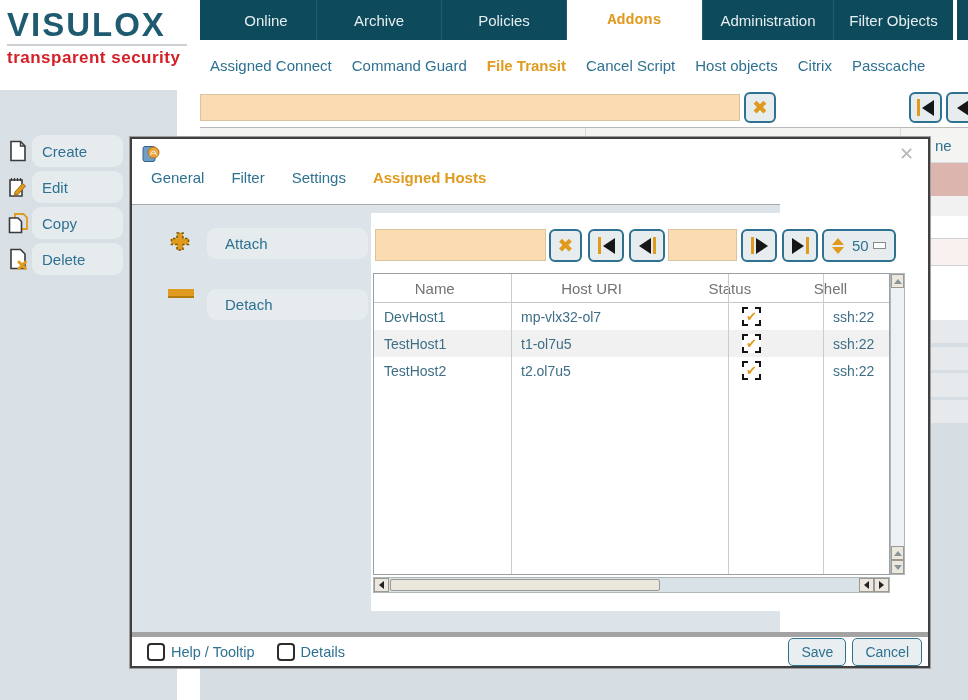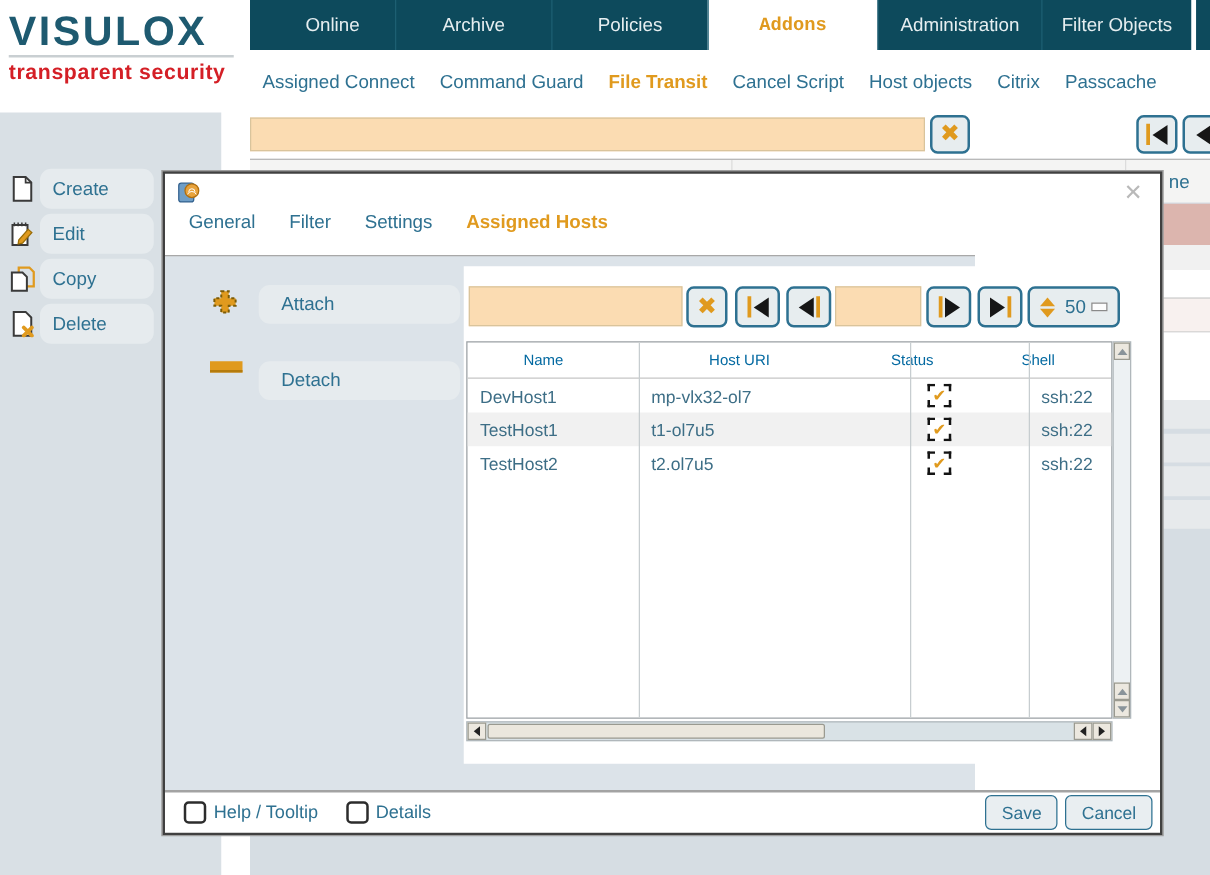--- a/index.html
+++ b/index.html
@@ -62,41 +62,41 @@
   .m-tab{font-size:15px;color:var(--teal);cursor:pointer;white-space:nowrap;}
   .m-tab.active{color:var(--orange);font-weight:bold;}
   .m-body{position:absolute;left:0;top:65px;width:648px;height:428px;background:var(--modalBody);border-top:1px solid #A8A8A8;box-sizing:border-box;}
   .m-actbtn{position:absolute;left:75px;width:161px;height:31px;background:var(--itemBg);border-radius:9px;
             display:flex;align-items:center;padding-left:18px;box-sizing:border-box;color:var(--teal);font-size:15px;cursor:pointer;}
   .panel{position:absolute;left:239px;top:8px;width:541px;height:398px;background:#fff;}
 
   .pg-btn{position:absolute;top:16px;width:36px;height:33px;}
   .table-wrap{position:absolute;left:2px;top:60px;width:517px;height:302px;background:#fff;border:1px solid #9AA0A4;box-sizing:border-box;overflow:hidden;}
   .thead{position:absolute;left:0;top:0;width:100%;height:29px;border-bottom:1px solid #C6C6C6;box-sizing:border-box;display:flex;}
-  .th{font-size:12px;color:#0369a1;display:flex;align-items:center;justify-content:center;box-sizing:border-box;overflow:hidden;}
+  .th{font-size:15px;color:#737373;display:flex;align-items:center;justify-content:center;box-sizing:border-box;overflow:hidden;}
   .trow{position:absolute;left:0;width:640px;height:27px;display:flex;align-items:center;font-size:14px;color:var(--cellText);}
   .trow.alt{background:#F1F1F1;}
   .td{box-sizing:border-box;padding-left:10px;overflow:hidden;white-space:nowrap;}
   .colline{position:absolute;top:0;width:1px;height:100%;background:#C7CDD0;z-index:2;pointer-events:none;}
   .scb{width:15px;height:15px;border:2px dashed #141414;background:#fff;color:var(--orange);
        font-size:13px;font-weight:bold;line-height:15px;text-align:center;box-sizing:content-box;}
 
   .vscroll{position:absolute;left:519px;top:60px;width:15px;height:302px;background:#EDF1F3;border:1px solid #B0B7BB;box-sizing:border-box;}
   .hscroll{position:absolute;left:2px;top:364px;width:517px;height:16px;background:#D9E2E6;border:1px solid #B0B7BB;box-sizing:border-box;}
   .sb-btn{position:absolute;background:#ECE8DF;border:1px solid #9A9A90;box-sizing:border-box;display:flex;align-items:center;justify-content:center;}
   .sb-thumb{position:absolute;background:#EBE7DD;border:1px solid #9A9A90;box-sizing:border-box;border-radius:2px;}
   .mini-l{width:0;height:0;border-top:4px solid transparent;border-bottom:4px solid transparent;border-right:5px solid #222;}
   .mini-r{width:0;height:0;border-top:4px solid transparent;border-bottom:4px solid transparent;border-left:5px solid #222;}
   .mini-u{width:0;height:0;border-left:4px solid transparent;border-right:4px solid transparent;border-bottom:5px solid #8A949A;}
   .mini-d{width:0;height:0;border-left:4px solid transparent;border-right:4px solid transparent;border-top:5px solid #8A949A;}
 
   .d-up{width:0;height:0;border-left:6px solid transparent;border-right:6px solid transparent;border-bottom:7px solid var(--orange);margin-bottom:2px;}
   .d-dn{width:0;height:0;border-left:6px solid transparent;border-right:6px solid transparent;border-top:7px solid var(--orange);}
 
-  .m-footer{position:absolute;left:0;top:493px;width:796px;height:34px;background:#fff;border-top:2px solid #a3a3a3;box-sizing:border-box;display:flex;align-items:center;}
+  .m-footer{position:absolute;left:0;top:493px;width:796px;height:34px;background:#fff;border-top:5px solid #a3a3a3;box-sizing:border-box;display:flex;align-items:center;}
   .cb{width:14px;height:14px;border:2px solid #2C2C2C;border-radius:4px;background:#fff;cursor:pointer;}
   .cb-label{color:var(--teal);font-size:14.5px;margin-left:6px;}
   .foot-btn{height:26px;padding:0 12px;background:#E9EEF1;border:1px solid var(--teal);border-radius:5px;
             color:var(--teal);font-size:14px;display:flex;align-items:center;cursor:pointer;}
 </style>
 </head>
 <body>
 
 <div class="screen">
 

